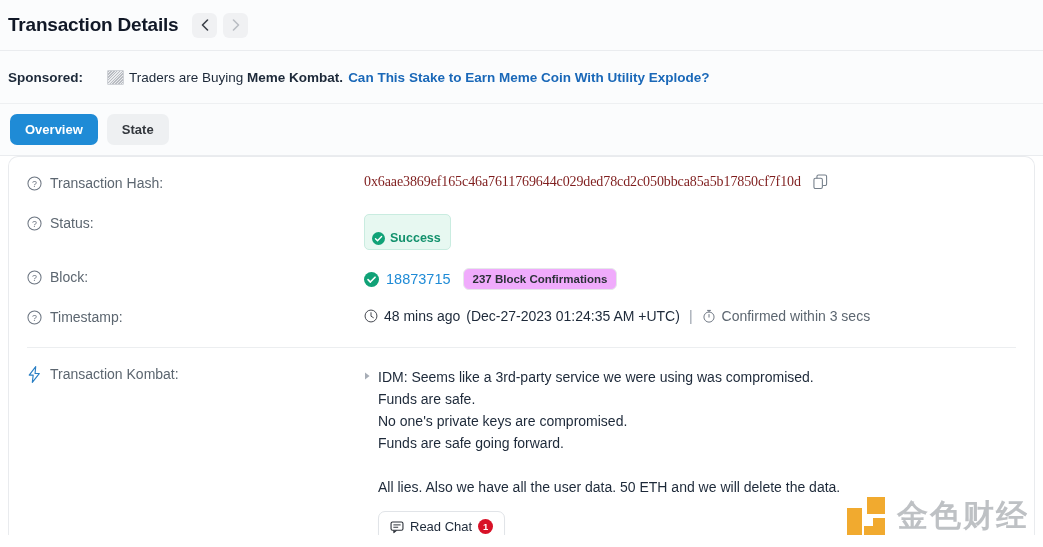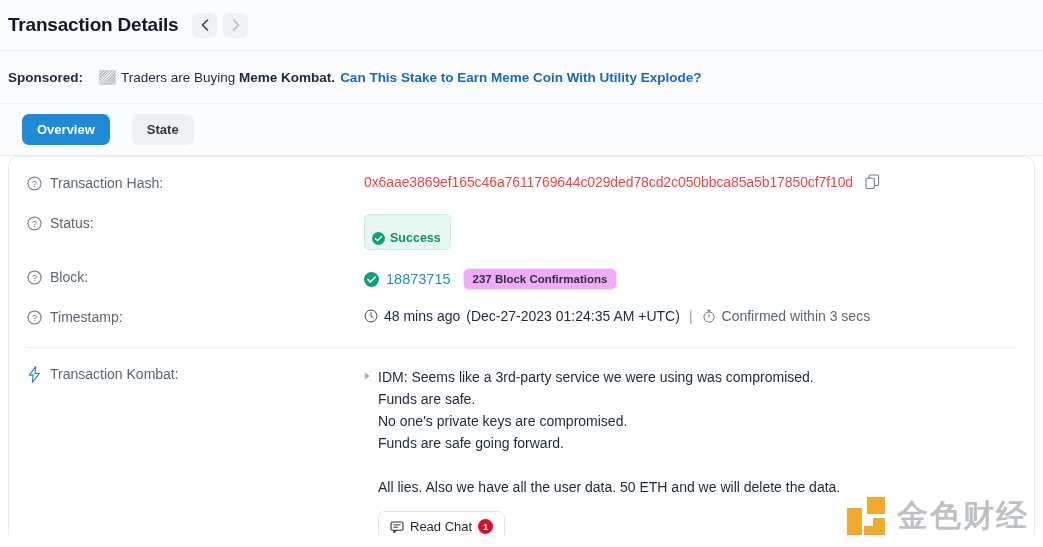--- a/index.html
+++ b/index.html
@@ -55,21 +55,21 @@
   .sponsored {
     height: 53px;
     background: #fbfcfd;
     display: flex;
     align-items: center;
     padding-left: 8px;
     font-size: 13.5px;
     color: #1d2939;
     border-bottom: 1px solid #eef0f2;
   }
-  .sponsored-label { font-weight: bold; margin-right: 16px; }
+  .sponsored-label { font-weight: bold; margin-right: 24px; }
   .sponsor-thumb {
     width: 17px; height: 15px;
     margin-right: 5px;
     flex: 0 0 auto;
     background:
       repeating-linear-gradient(135deg, #b9bcc2 0 1px, #e9ebee 1px 2px),
       linear-gradient(#d6d8dc, #c6c9ce);
     border: 1px solid #cfd2d7;
     border-radius: 1px;
     display: inline-block;
@@ -83,22 +83,22 @@
     margin-left: 5px;
     cursor: pointer;
   }
 
   
   .tabs-bar {
     height: 52px;
     background: #fbfcfd;
     display: flex;
     align-items: center;
-    gap: 22px;
-    padding-left: 22px;
+    gap: 9px;
+    padding-left: 10px;
     border-bottom: 1px solid #eaecef;
   }
   .tab {
     font-size: 13px;
     font-weight: bold;
     padding: 8px 15px;
     border-radius: 7px;
     background: #eef0f2;
     color: #33373d;
     cursor: pointer;
@@ -143,22 +143,23 @@
     font-size: 14px;
     color: #1d2939;
     display: flex;
     align-items: center;
     flex-wrap: wrap;
   }
   .help-icon { flex: 0 0 auto; }
 
   .hash-text {
     font-size: 14px;
-    color: #ef4444;
+    color: #7f1d1d;
     letter-spacing: -0.1px;
+    font-family: Liberation Serif, serif;
   }
   .copy-btn {
     margin-left: 12px;
     cursor: pointer;
     display: inline-flex;
     align-items: center;
   }
 
   
   .status-badge {

